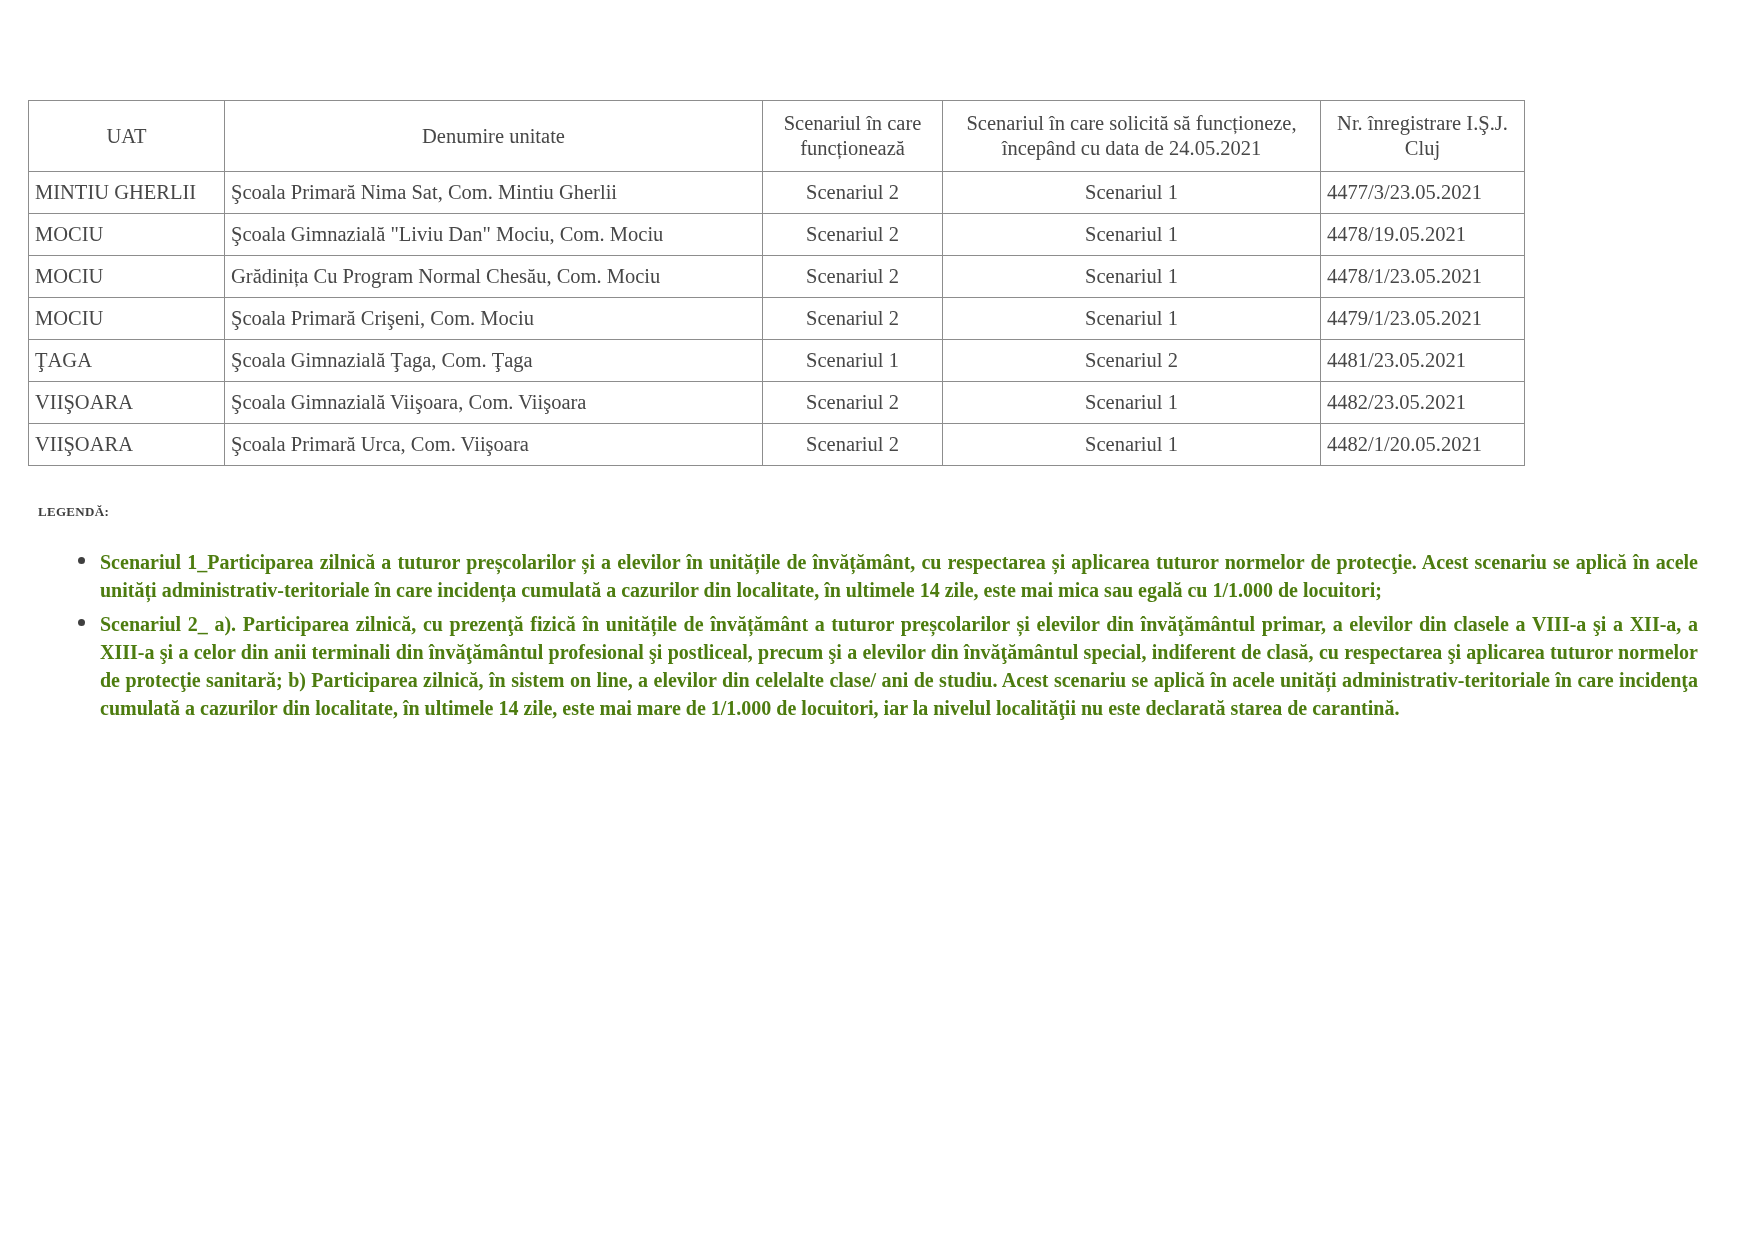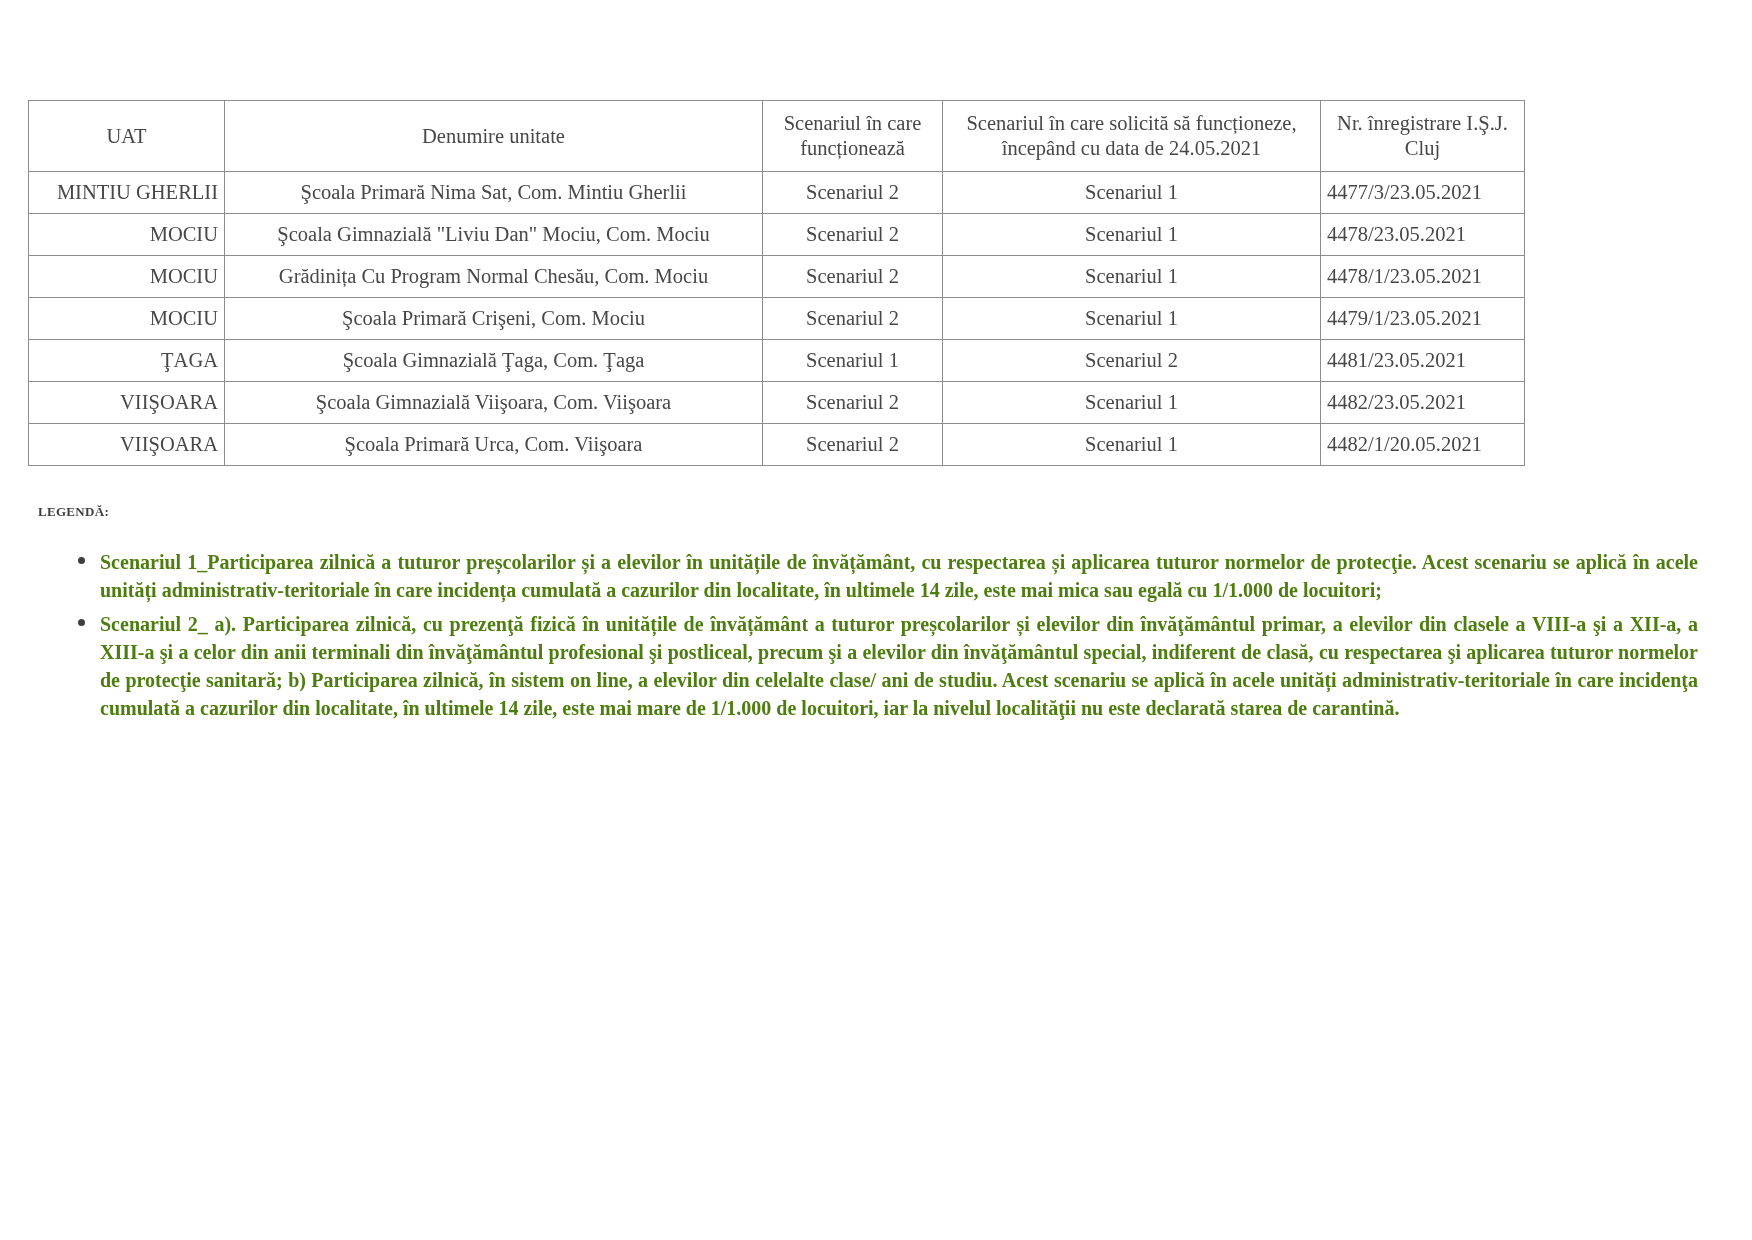--- a/index.html
+++ b/index.html
@@ -43,22 +43,22 @@
     text-align: center;
     padding-top: 10px;
     padding-bottom: 10px;
   }
   col.c-uat       { width: 196px; }
   col.c-unit      { width: 538px; }
   col.c-current   { width: 180px; }
   col.c-requested { width: 378px; }
   col.c-regnum    { width: 204px; }
 
-  td.uat      { text-align: right; }
-  td.unit     { text-align: center; padding-left: 14px; }
+  td.uat      { text-align: left; }
+  td.unit     { text-align: left; padding-left: 14px; }
   td.current  { text-align: center; }
   td.requested{ text-align: center; }
   td.regnum   { }
 
   .date-bold { font-weight: normal; }
 
   
   .legend-title {
     margin: 38px 0 0 10px;
     font-size: 13px;
@@ -120,21 +120,21 @@
           <td class="unit">Şcoala Primară Nima Sat, Com. Mintiu Gherlii</td>
           <td class="current">Scenariul 2</td>
           <td class="requested">Scenariul 1</td>
           <td class="regnum">4477/3/23.05.2021</td>
         </tr>
         <tr>
           <td class="uat">MOCIU</td>
           <td class="unit">Şcoala Gimnazială "Liviu Dan" Mociu, Com. Mociu</td>
           <td class="current">Scenariul 2</td>
           <td class="requested">Scenariul 1</td>
-          <td class="regnum">4478/23.05.2021</td>
+          <td class="regnum">4478/19.05.2021</td>
         </tr>
         <tr>
           <td class="uat">MOCIU</td>
           <td class="unit">Grădinița Cu Program Normal Chesău, Com. Mociu</td>
           <td class="current">Scenariul 2</td>
           <td class="requested">Scenariul 1</td>
           <td class="regnum">4478/1/23.05.2021</td>
         </tr>
         <tr>
           <td class="uat">MOCIU</td>

